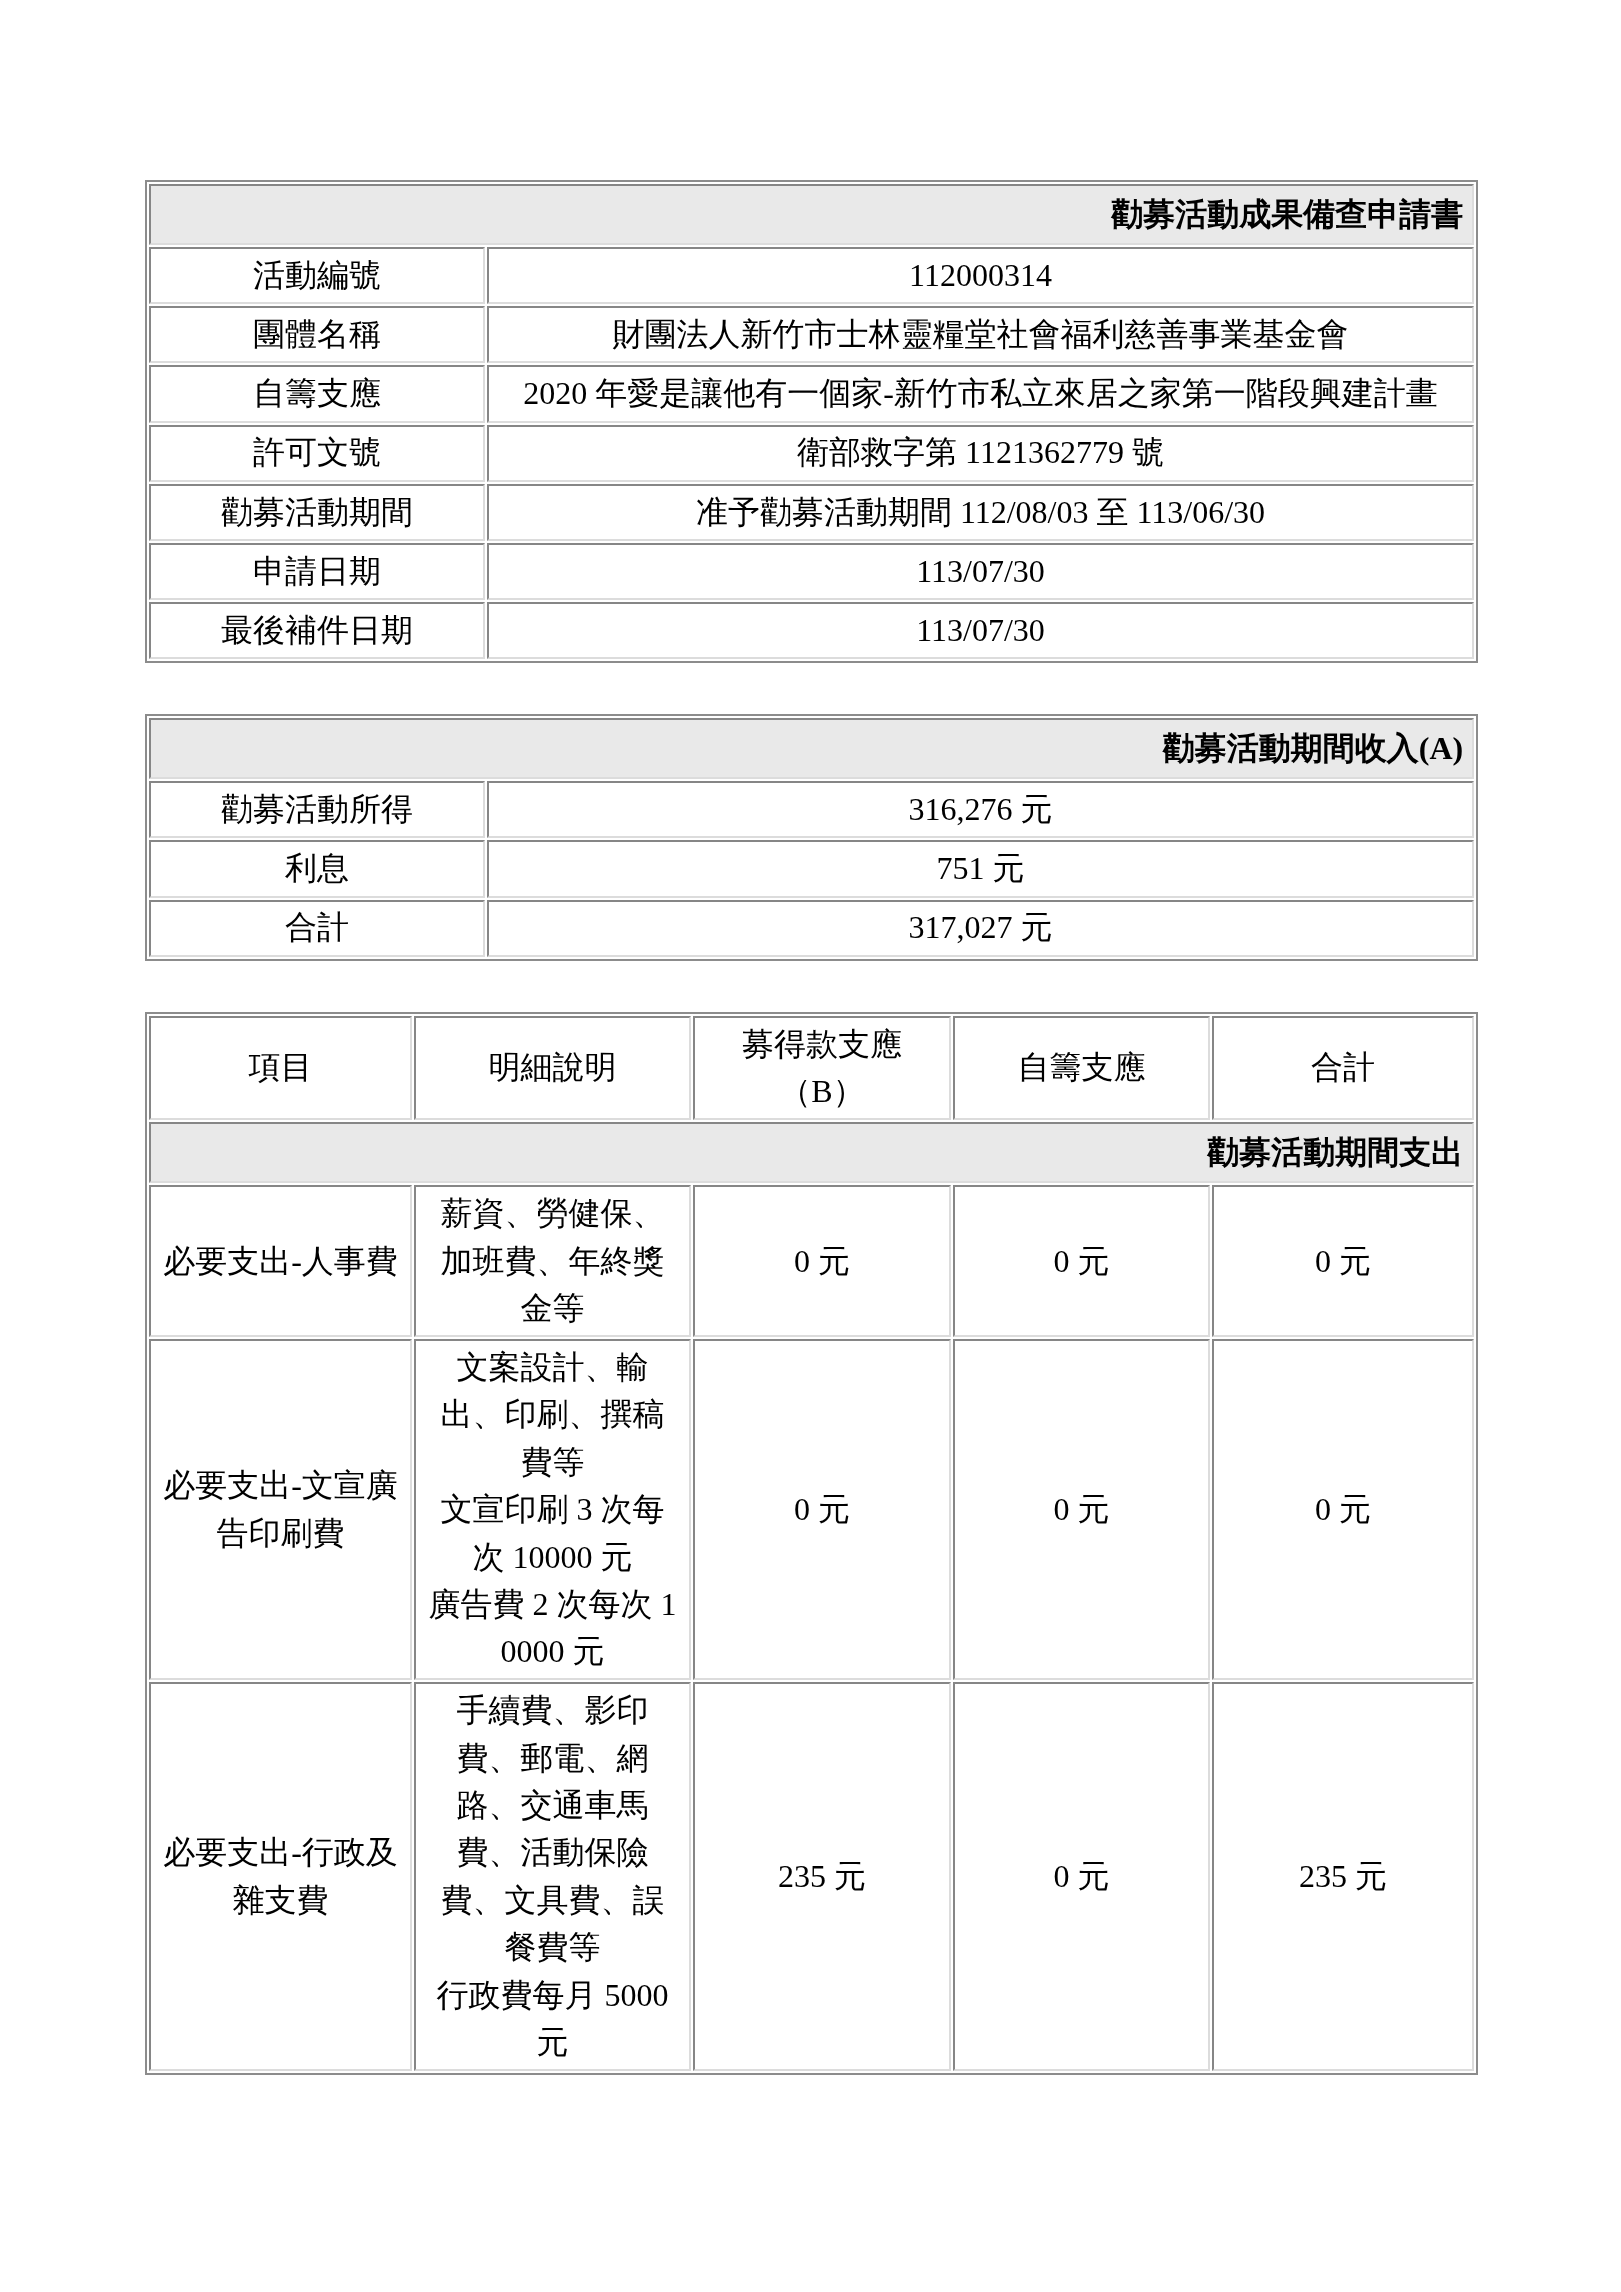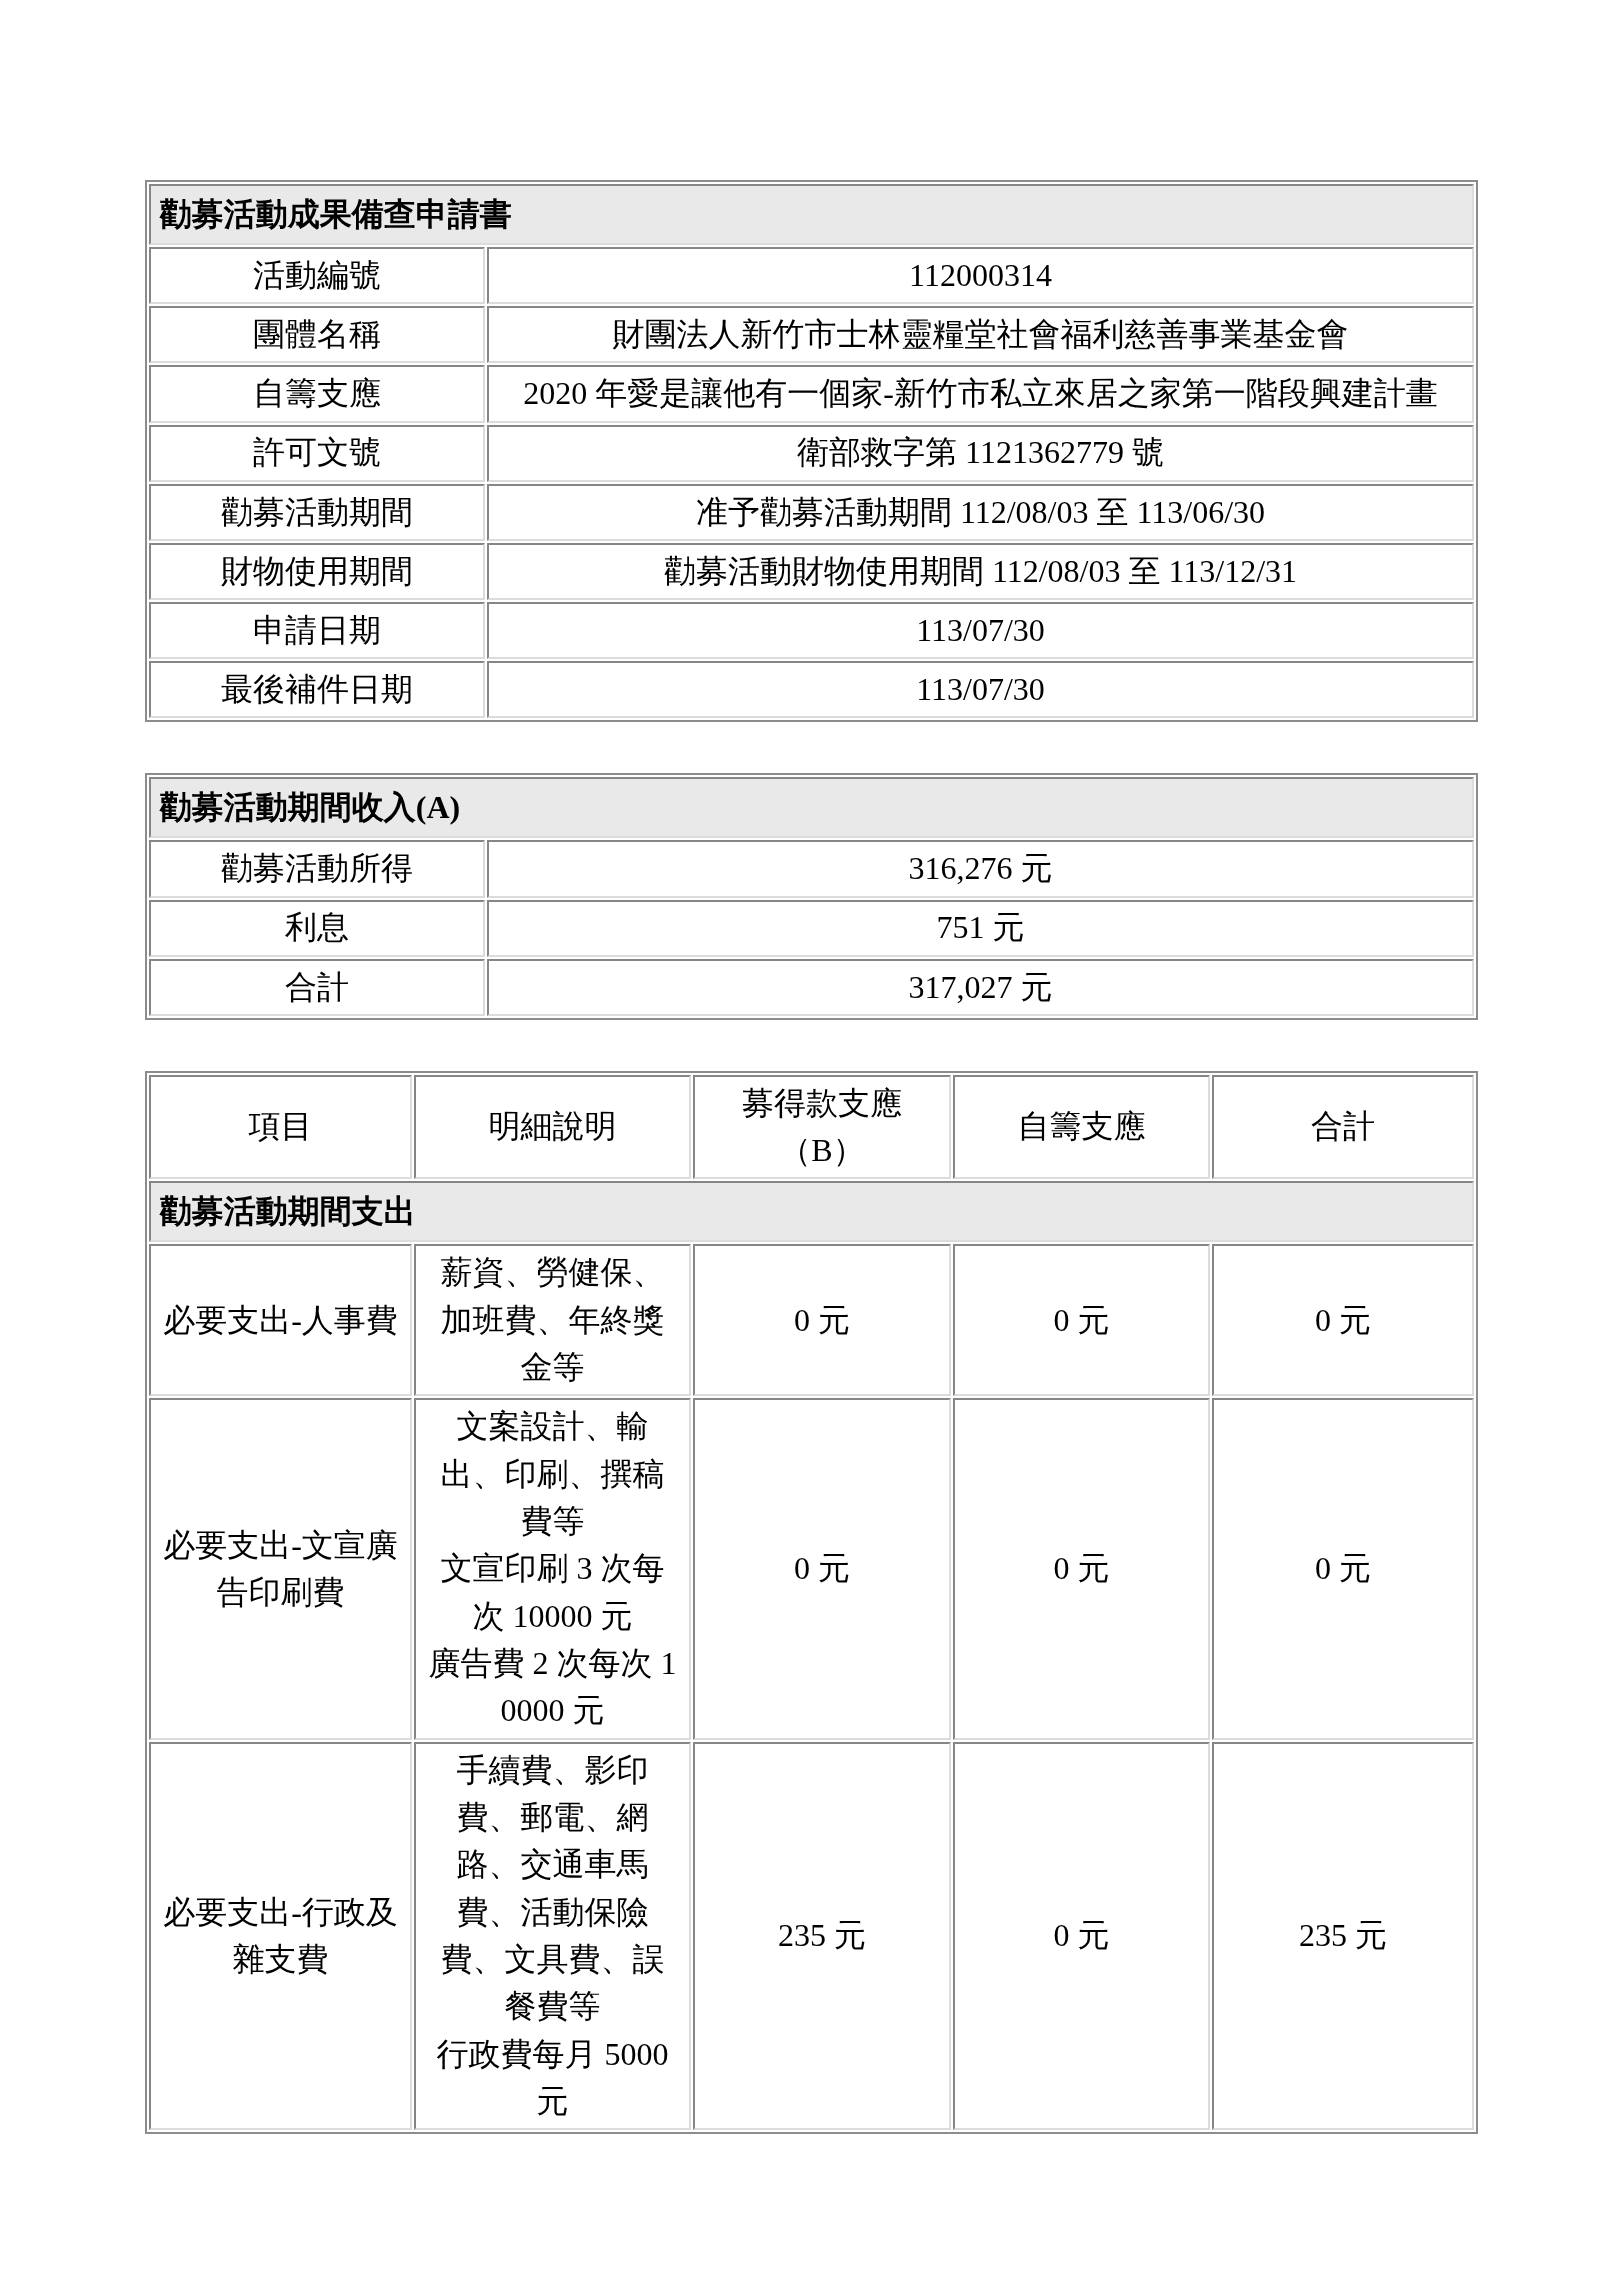--- a/index.html
+++ b/index.html
@@ -38,21 +38,21 @@
     border-color: #868686 #dcdcdc #dcdcdc #868686;
     padding: 2.9px 8.8px;
     vertical-align: middle;
     text-align: center;
     font-weight: normal;
     word-break: break-all;
     overflow: hidden;
   }
   table.doc-table th.tbl-title {
     background: #e9e9e9;
-    text-align: left;
+    text-align: right;
     font-weight: bold;
     padding: 4.9px 8.8px;
   }
   table.doc-table th.col-hdr {
     text-align: center;
   }
   td.amount {
     text-align: right;
     padding-right: 10.8px;
   }
@@ -86,24 +86,20 @@
       <td>自籌支應</td>
       <td>2020 年愛是讓他有一個家-新竹市私立來居之家第一階段興建計畫</td>
     </tr>
     <tr>
       <td>許可文號</td>
       <td>衛部救字第 1121362779 號</td>
     </tr>
     <tr>
       <td>勸募活動期間</td>
       <td>准予勸募活動期間 112/08/03 至 113/06/30</td>
-    </tr>
-    <tr>
-      <td>財物使用期間</td>
-      <td>勸募活動財物使用期間 112/08/03 至 113/12/31</td>
     </tr>
     <tr>
       <td>申請日期</td>
       <td>113/07/30</td>
     </tr>
     <tr>
       <td>最後補件日期</td>
       <td>113/07/30</td>
     </tr>
   </tbody>

